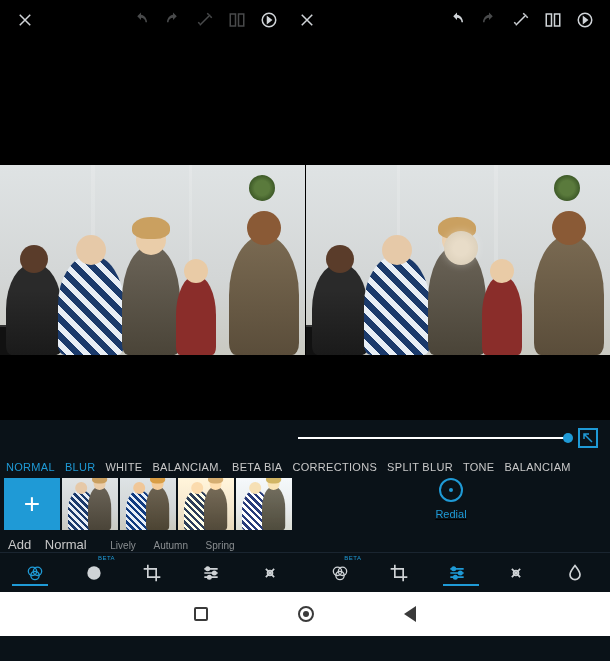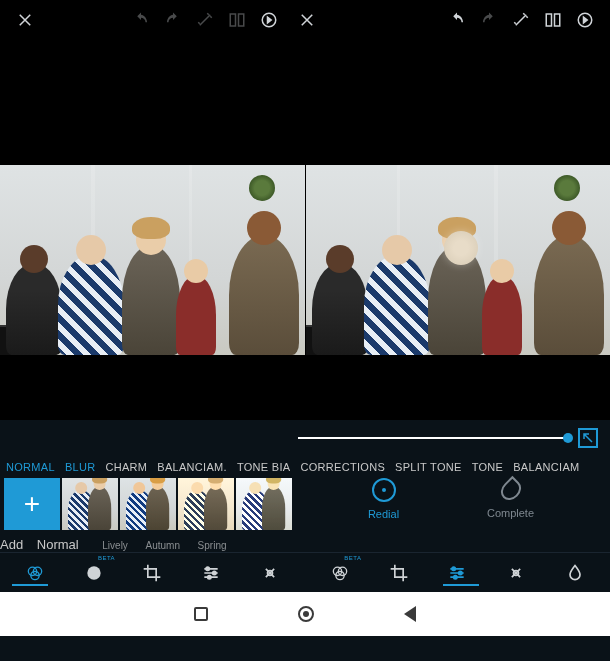--- a/index.html
+++ b/index.html
@@ -51,23 +51,23 @@
   .cats { height:22px; display:flex; align-items:center; gap:10px; padding:0 6px; font-size:11px; letter-spacing:.3px; white-space:nowrap; overflow:hidden; color:#c9c9c9; }
   .cats .active { color:#1f9ad6; }
 
   
   .presets { height:74px; display:flex; align-items:flex-start; }
   .presets-left { display:flex; align-items:flex-start; gap:2px; padding-left:4px; }
   .add-tile { width:56px; height:52px; background:#1f9ad6; display:flex; align-items:center; justify-content:center; color:#fff; font-size:28px; cursor:pointer; }
   .thumb { width:56px; height:52px; position:relative; overflow:hidden; }
   .thumb .mini { position:absolute; inset:0; }
   .presets-wrap { position:relative; height:74px; }
-  .row-label { position:absolute; left:0; bottom:0; font-size:13px; color:#c9c9c9; }
-
-  .presets-right { flex:1; display:flex; align-items:center; justify-content:space-around; padding:0 32px; }
+  .row-label { position:absolute; left:8px; bottom:0; font-size:13px; color:#c9c9c9; }
+
+  .presets-right { flex:1; display:flex; align-items:center; justify-content:space-around; padding:0 32px;text-decoration:underline; }
   .mode { display:flex; flex-direction:column; align-items:center; gap:6px; color:#7f8890; font-size:11px; cursor:pointer; }
   .mode.active { color:#1f9ad6; }
   .mode .ring { width:24px; height:24px; border:2px solid currentColor; border-radius:50%; display:flex; align-items:center; justify-content:center; }
   .mode .ring::after { content:""; width:4px; height:4px; border-radius:50%; background:currentColor; }
   .drop2 { width:18px; height:22px; position:relative; }
   .drop2::before { content:""; position:absolute; inset:0; border:2px solid currentColor; border-radius:0 50% 50% 50%; transform:rotate(45deg); }
 
   
   .tool-row { height:40px; display:flex; align-items:center; border-top:1px solid #1a2530; }
   .tool-half { flex:1; display:flex; align-items:center; justify-content:space-around; padding:0 6px; position:relative; }
@@ -193,25 +193,25 @@
     <div class="crop-btn">
       <svg viewBox="0 0 24 24" fill="none" stroke="currentColor" stroke-width="3">
           <path d="M4 4l16 16M4 14V4h10"></path>
         </svg>
     </div>
   </div>
 
   <div class="cats">
     <span class="active">NORMAL</span>
     <span class="active">BLUR</span>
-    <span>CHARM</span>
+    <span>WHITE</span>
     <span>BALANCIAM.</span>
-    <span>TONE BIA</span>
+    <span>BETA BIA</span>
     <span>CORRECTIONS</span>
-    <span>SPLIT TONE</span>
+    <span>SPLIT BLUR</span>
     <span>TONE</span>
     <span>BALANCIAM</span>
   </div>
 
   <div class="presets">
     <div class="presets-wrap">
       <div class="presets-left">
         <div class="add-tile">+</div>
         <div class="thumb">
             <div class="mini">
@@ -248,24 +248,20 @@
         <span style="margin-left:20px;font-size:10px;color:#8a8e91">Lively</span>
         <span style="margin-left:14px;font-size:10px;color:#8a8e91">Autumn</span>
         <span style="margin-left:14px;font-size:10px;color:#8a8e91">Spring</span>
       </div>
     </div>
     <div class="presets-right">
       <div class="mode active">
         <div class="ring"></div>
         <span>Redial</span>
       </div>
-      <div class="mode">
-        <div class="drop2"></div>
-        <span>Complete</span>
-      </div>
     </div>
   </div>
 
   <div class="tool-row">
     <div class="tool-half">
       <div class="tool sel-left">
           <svg viewBox="0 0 24 24" stroke="currentColor" stroke-width="1.6" fill="none">
             <circle cx="9" cy="10" r="5"></circle>
             <circle cx="15" cy="10" r="5"></circle>
             <circle cx="12" cy="15" r="5"></circle>

